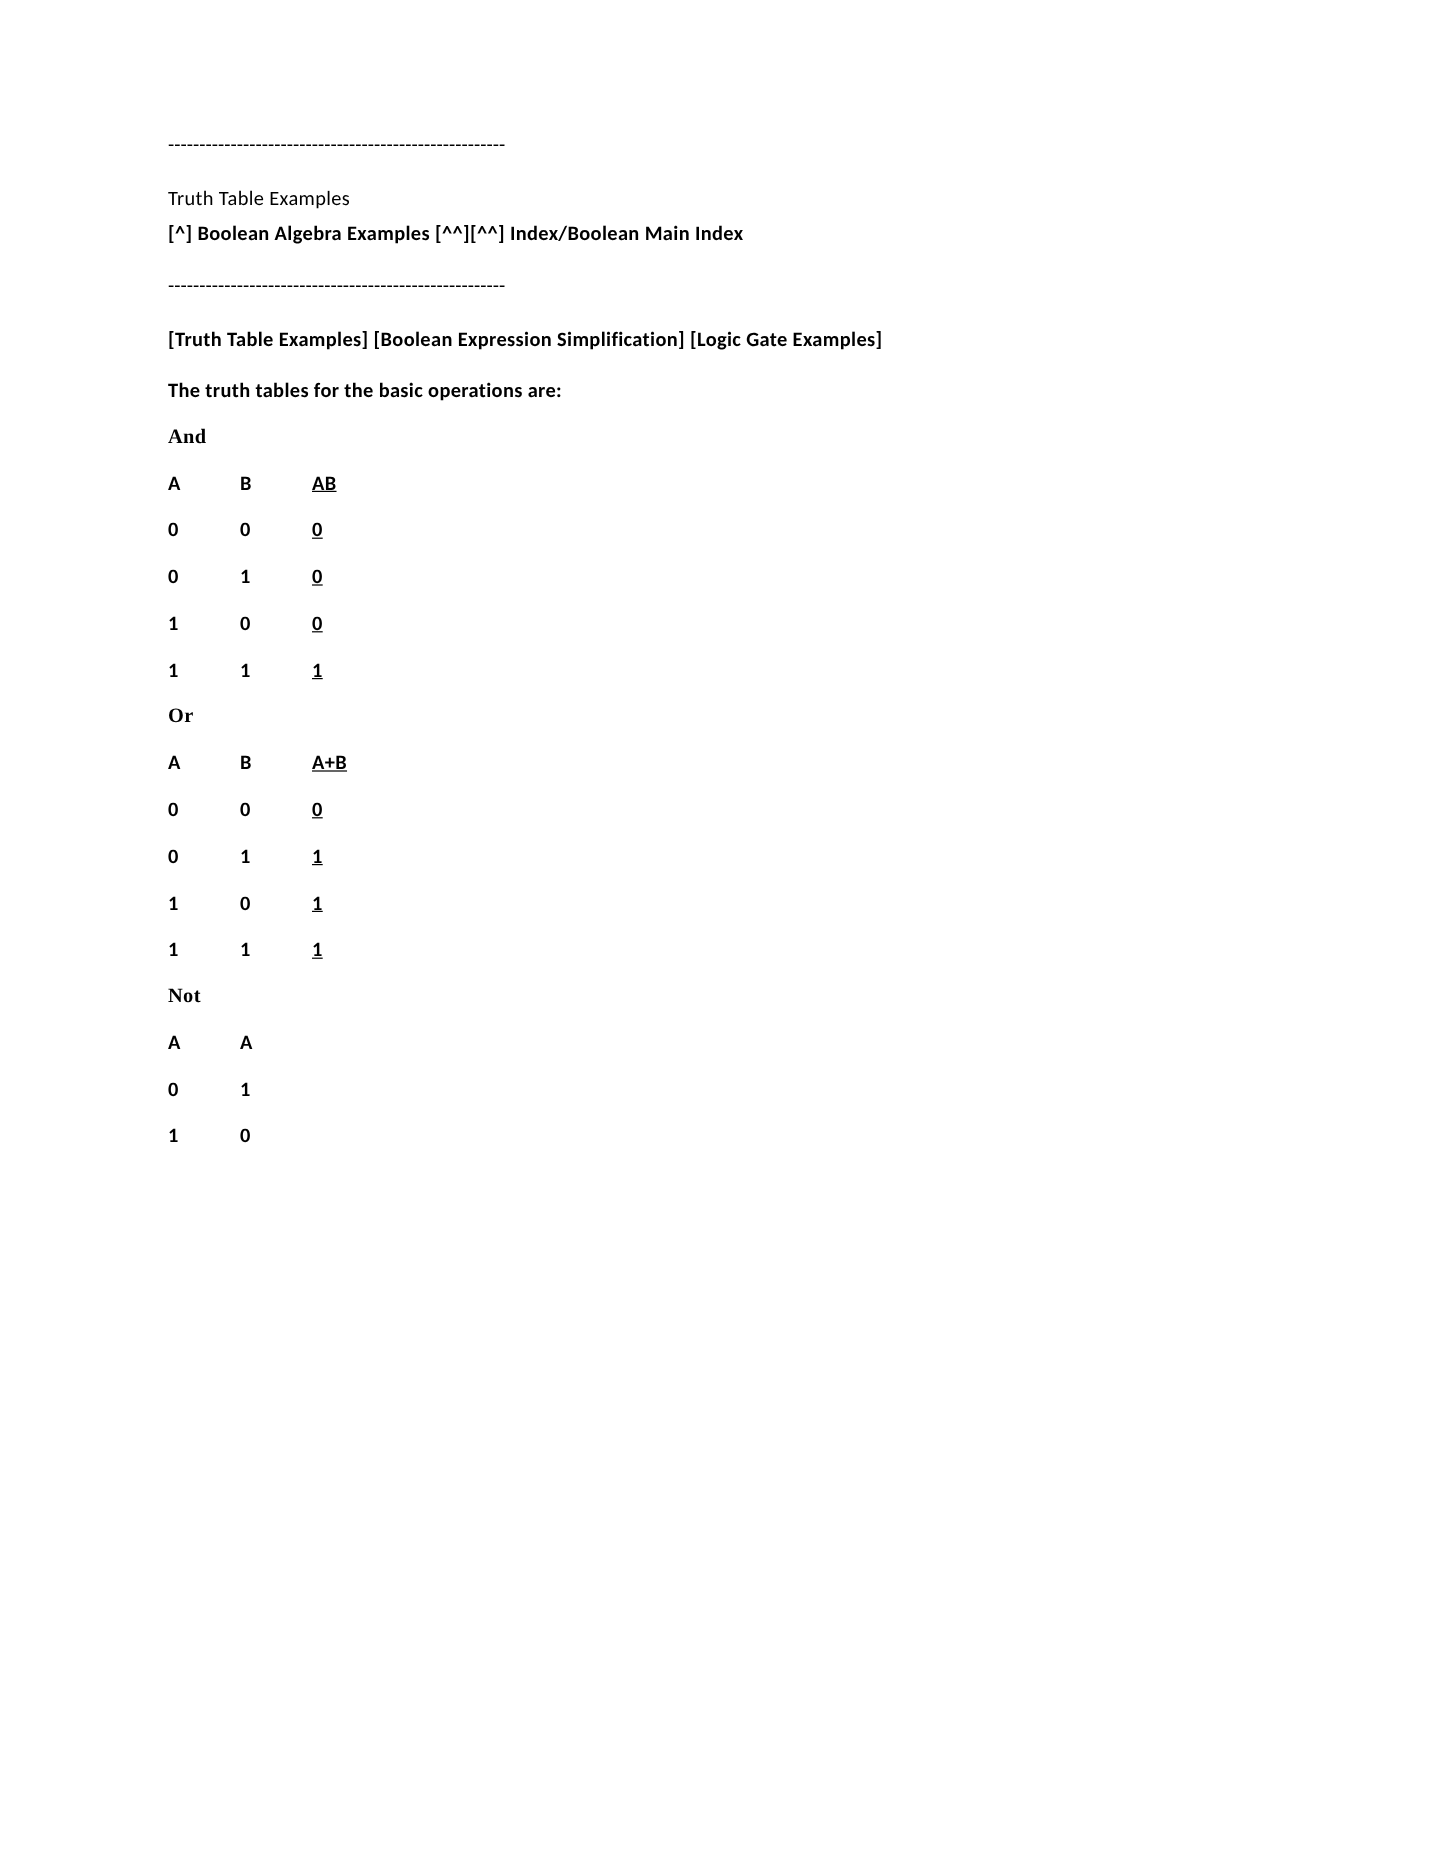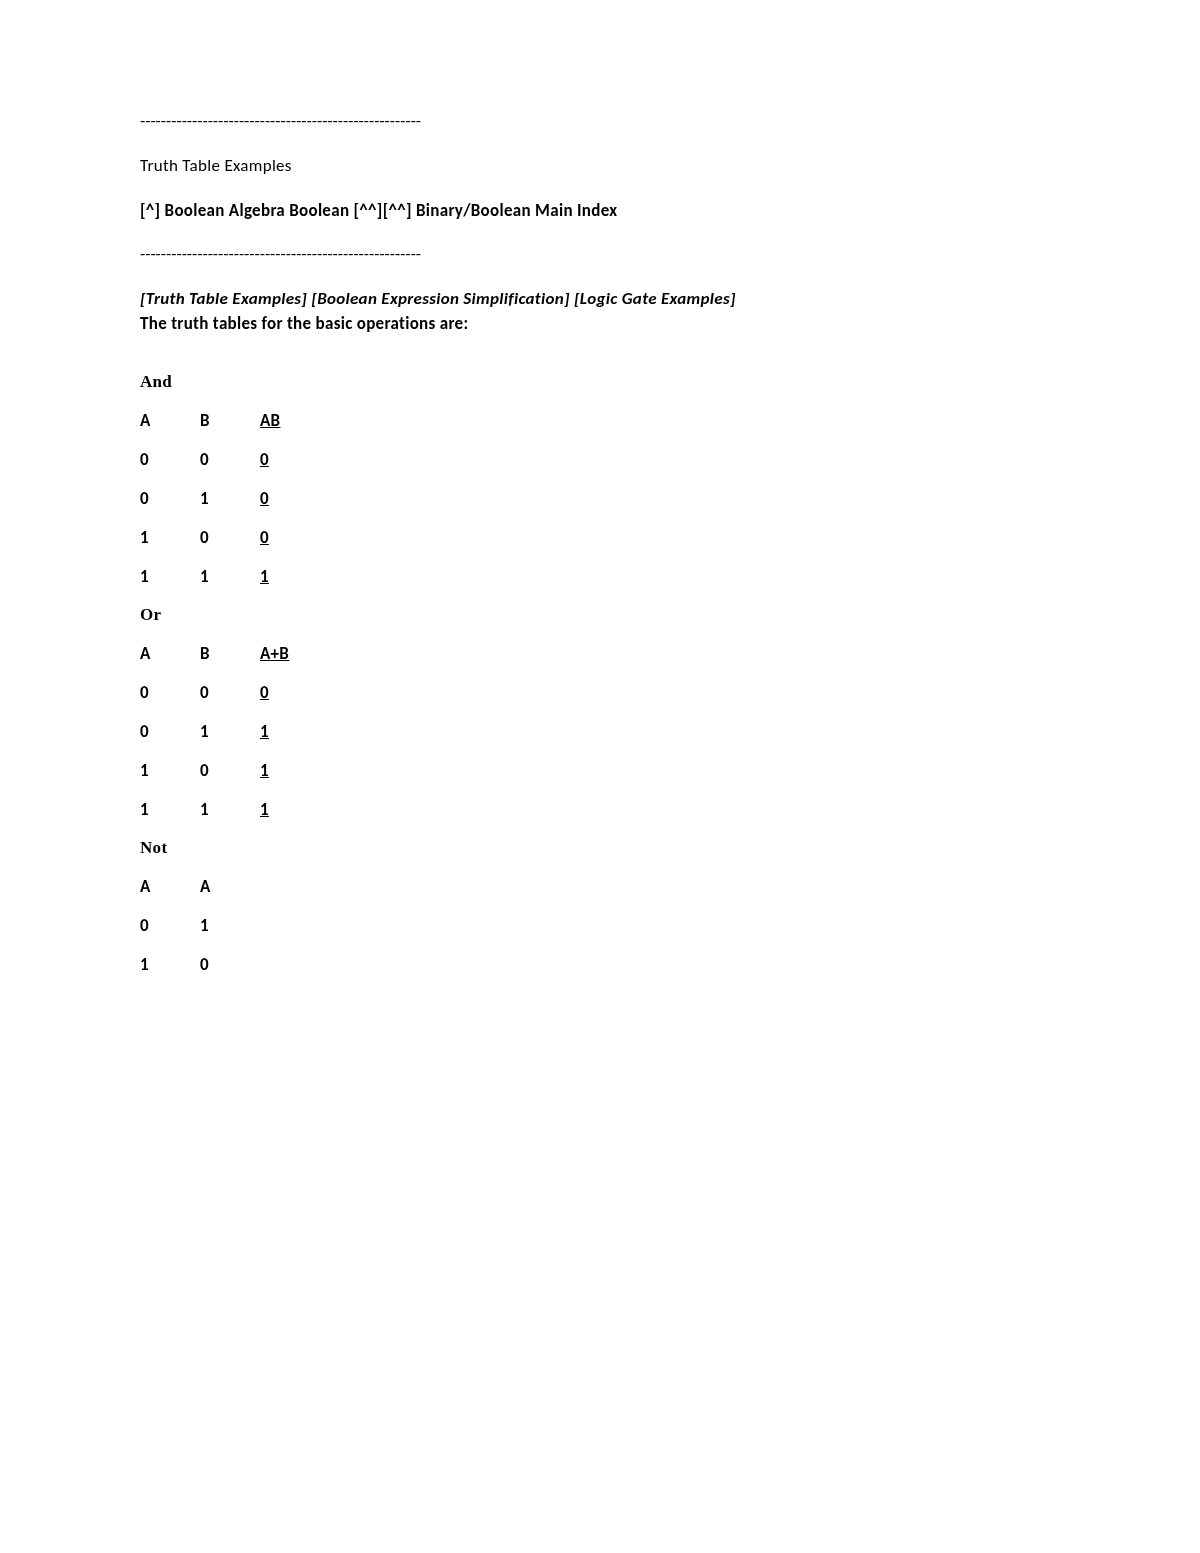--- a/index.html
+++ b/index.html
@@ -15,31 +15,30 @@
       padding: 110px 0 0 140px;
       width: 1200px;
       letter-spacing: 0.3px;
     }
     .rule {
       font-family: Calibri, Arial, sans-serif;
       letter-spacing: 0px;
       margin-bottom: 24px;
     }
     .title {
-      margin-bottom: 24px;
+      margin-bottom: 8px;
     }
     .nav-line {
       margin-bottom: 22px;
     }
     .links-line {
-      margin-bottom: 4px;
-      font-style: italic;
+      margin-bottom: 22px;
     }
     .intro {
-      margin-bottom: 38px;
+      margin-bottom: 18px;
     }
     .table-label {
       margin-bottom: 18px;
       font-family: Liberation Serif, serif;
     }
     .truth-table {
       margin-bottom: 18px;
     }
     .tr-row {
       display: flex;
@@ -59,21 +58,21 @@
       font-weight: bold;
     }
   </style>
 </head>
 <body>
 
 <div class="rule">------------------------------------------------------</div>
 
 <div class="title">Truth Table Examples</div>
 
-<div class="nav-line bold">[^] Boolean Algebra Boolean   [^^][^^] Binary/Boolean Main Index</div>
+<div class="nav-line bold">[^] Boolean Algebra Examples   [^^][^^] Index/Boolean Main Index</div>
 
 <div class="rule">------------------------------------------------------</div>
 
 <div class="links-line bold">[Truth Table Examples] [Boolean Expression Simplification] [Logic Gate Examples]</div>
 
 <div class="intro bold">The truth tables for the basic operations are:</div>
 
 <div class="table-label bold">And</div>
 <div class="truth-table">
   <div class="tr-row bold">

